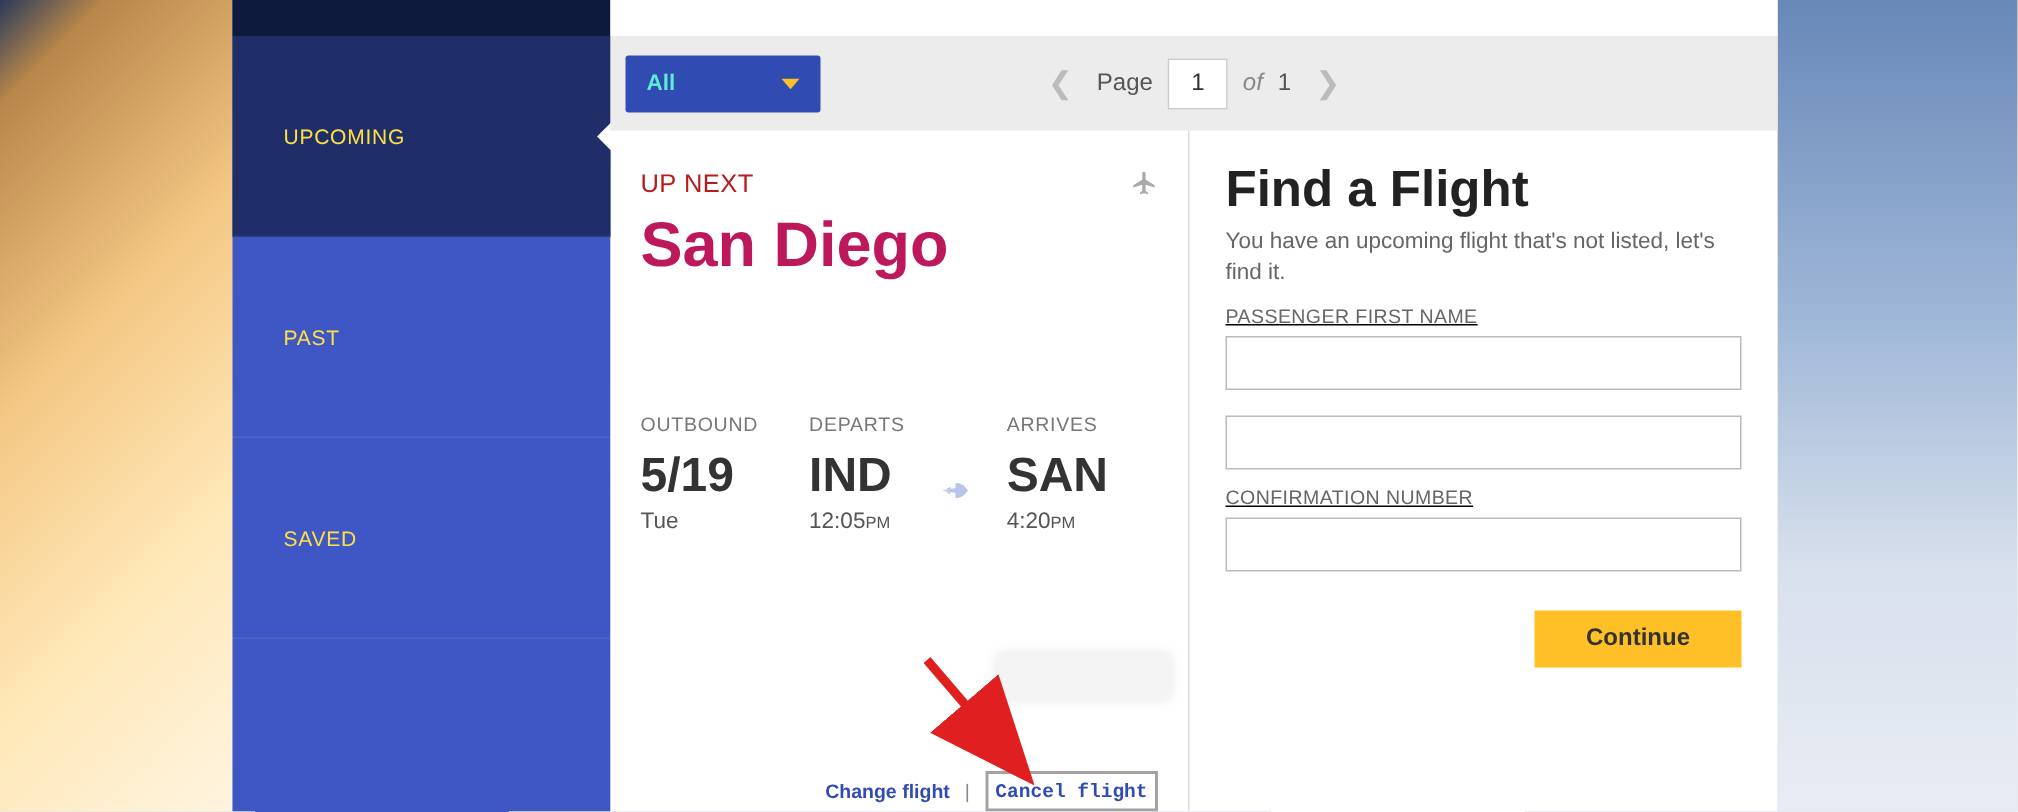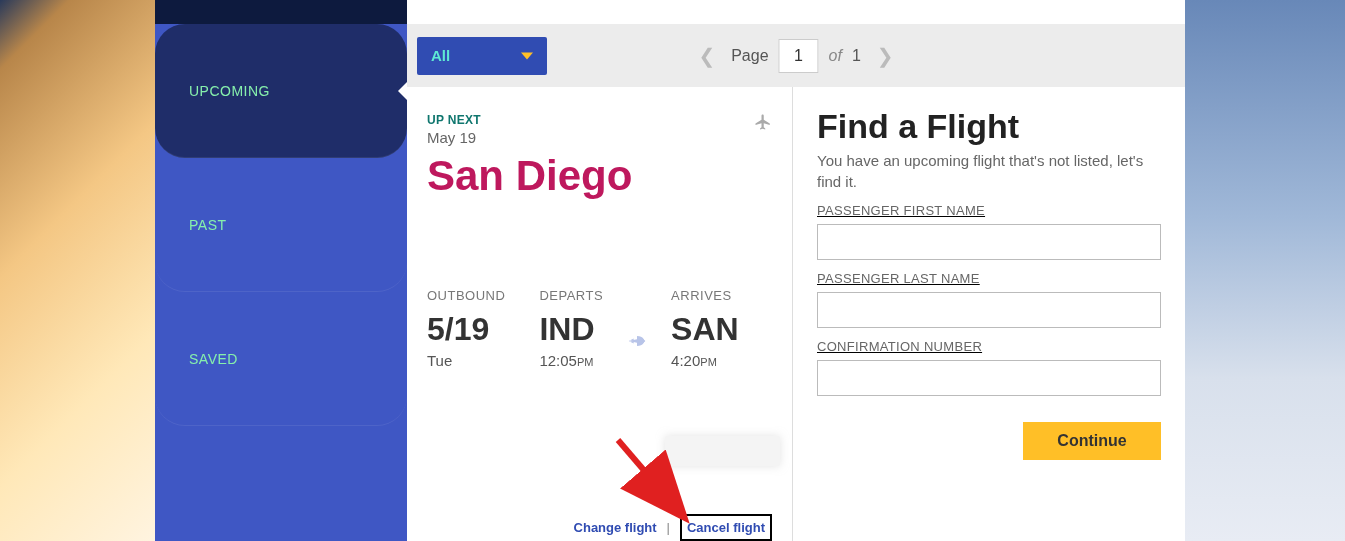--- a/index.html
+++ b/index.html
@@ -43,27 +43,26 @@
     }
     .sidebar-top {
       height: 24px;
       background: #0d1a3e;
     }
     .sidebar-item {
       height: 134px;
       display: flex;
       align-items: center;
       padding-left: 34px;
-      color: #86efac;
+      color: #fde047;
       font-size: 14px;
       letter-spacing: 0.5px;
       cursor: pointer;
       border-bottom: 1px solid rgba(255,255,255,0.08);
       position: relative;
-      border-radius: 30px;
     }
     .sidebar-item.active {
       background: #1f2d69;
     }
     .sidebar-item.active::after {
       content: "";
       position: absolute;
       right: -1px;
       top: 50%;
       transform: translateY(-50%);
@@ -144,23 +143,23 @@
       flex: 1;
       display: flex;
     }
     .flight-panel {
       width: 386px;
       border-right: 1px solid #ddd;
       padding: 26px 20px 10px 20px;
       position: relative;
     }
     .upnext {
-      color: #0f766e;
-      font-size: 12px;
-      font-weight: bold;
+      color: #b91c1c;
+      font-size: 17px;
+      font-weight: normal;
       letter-spacing: 0.3px;
     }
     .upnext-date {
       color: #666;
       font-size: 15px;
       margin-top: 2px;
     }
     .destination {
       color: #be185d;
       font-size: 42px;
@@ -216,22 +215,23 @@
       gap: 10px;
       font-size: 13px;
     }
     .action-link {
       color: #304cb2;
       font-weight: bold;
       cursor: pointer;
     }
     .action-divider { color: #888; }
     .cancel-link {
-      border: 2px solid #000000;
+      border: 2px solid #a3a3a3;
       padding: 4px 5px;
+      font-family: Liberation Mono, monospace;
     }
     .find-panel {
       flex: 1;
       padding: 20px 24px;
     }
     .find-title {
       font-size: 34px;
       font-weight: bold;
       color: #222;
     }
@@ -328,21 +328,20 @@
     </div>
 
     <div class="content">
       <div class="flight-panel">
         <div class="plane-icon-top">
           <svg width="18" height="18" viewBox="0 0 24 24" fill="#aaa">
               <path d="M21 16v-2l-8-5V3.5c0-.83-.67-1.5-1.5-1.5S10 2.67 10 3.5V9l-8 5v2l8-2.5V19l-2 1.5V22l3.5-1 3.5 1v-1.5L13 19v-5.5l8 2.5z"></path>
             </svg>
         </div>
         <div class="upnext">UP NEXT</div>
-        <div class="upnext-date">May 19</div>
         <div class="destination">San Diego</div>
 
         <div class="flight-details">
           <div class="detail-col">
             <div class="detail-label">OUTBOUND</div>
             <div class="detail-big">5/19</div>
             <div class="detail-sub">Tue</div>
           </div>
           <div class="route">
             <div class="detail-col">
@@ -377,21 +376,20 @@
 
       <div class="find-panel">
         <div class="find-title">Find a Flight</div>
         <div class="find-sub">You have an upcoming flight that's not listed, let's find it.</div>
 
         <div class="field-group">
           <div class="field-label">PASSENGER FIRST NAME</div>
           <input class="field-input" type="text" style="">
         </div>
         <div class="field-group">
-          <div class="field-label">PASSENGER LAST NAME</div>
           <input class="field-input" type="text" style="">
         </div>
         <div class="field-group">
           <div class="field-label">CONFIRMATION NUMBER</div>
           <input class="field-input" type="text" style="">
         </div>
         <button class="continue-btn">Continue</button>
       </div>
     </div>
   </div>

